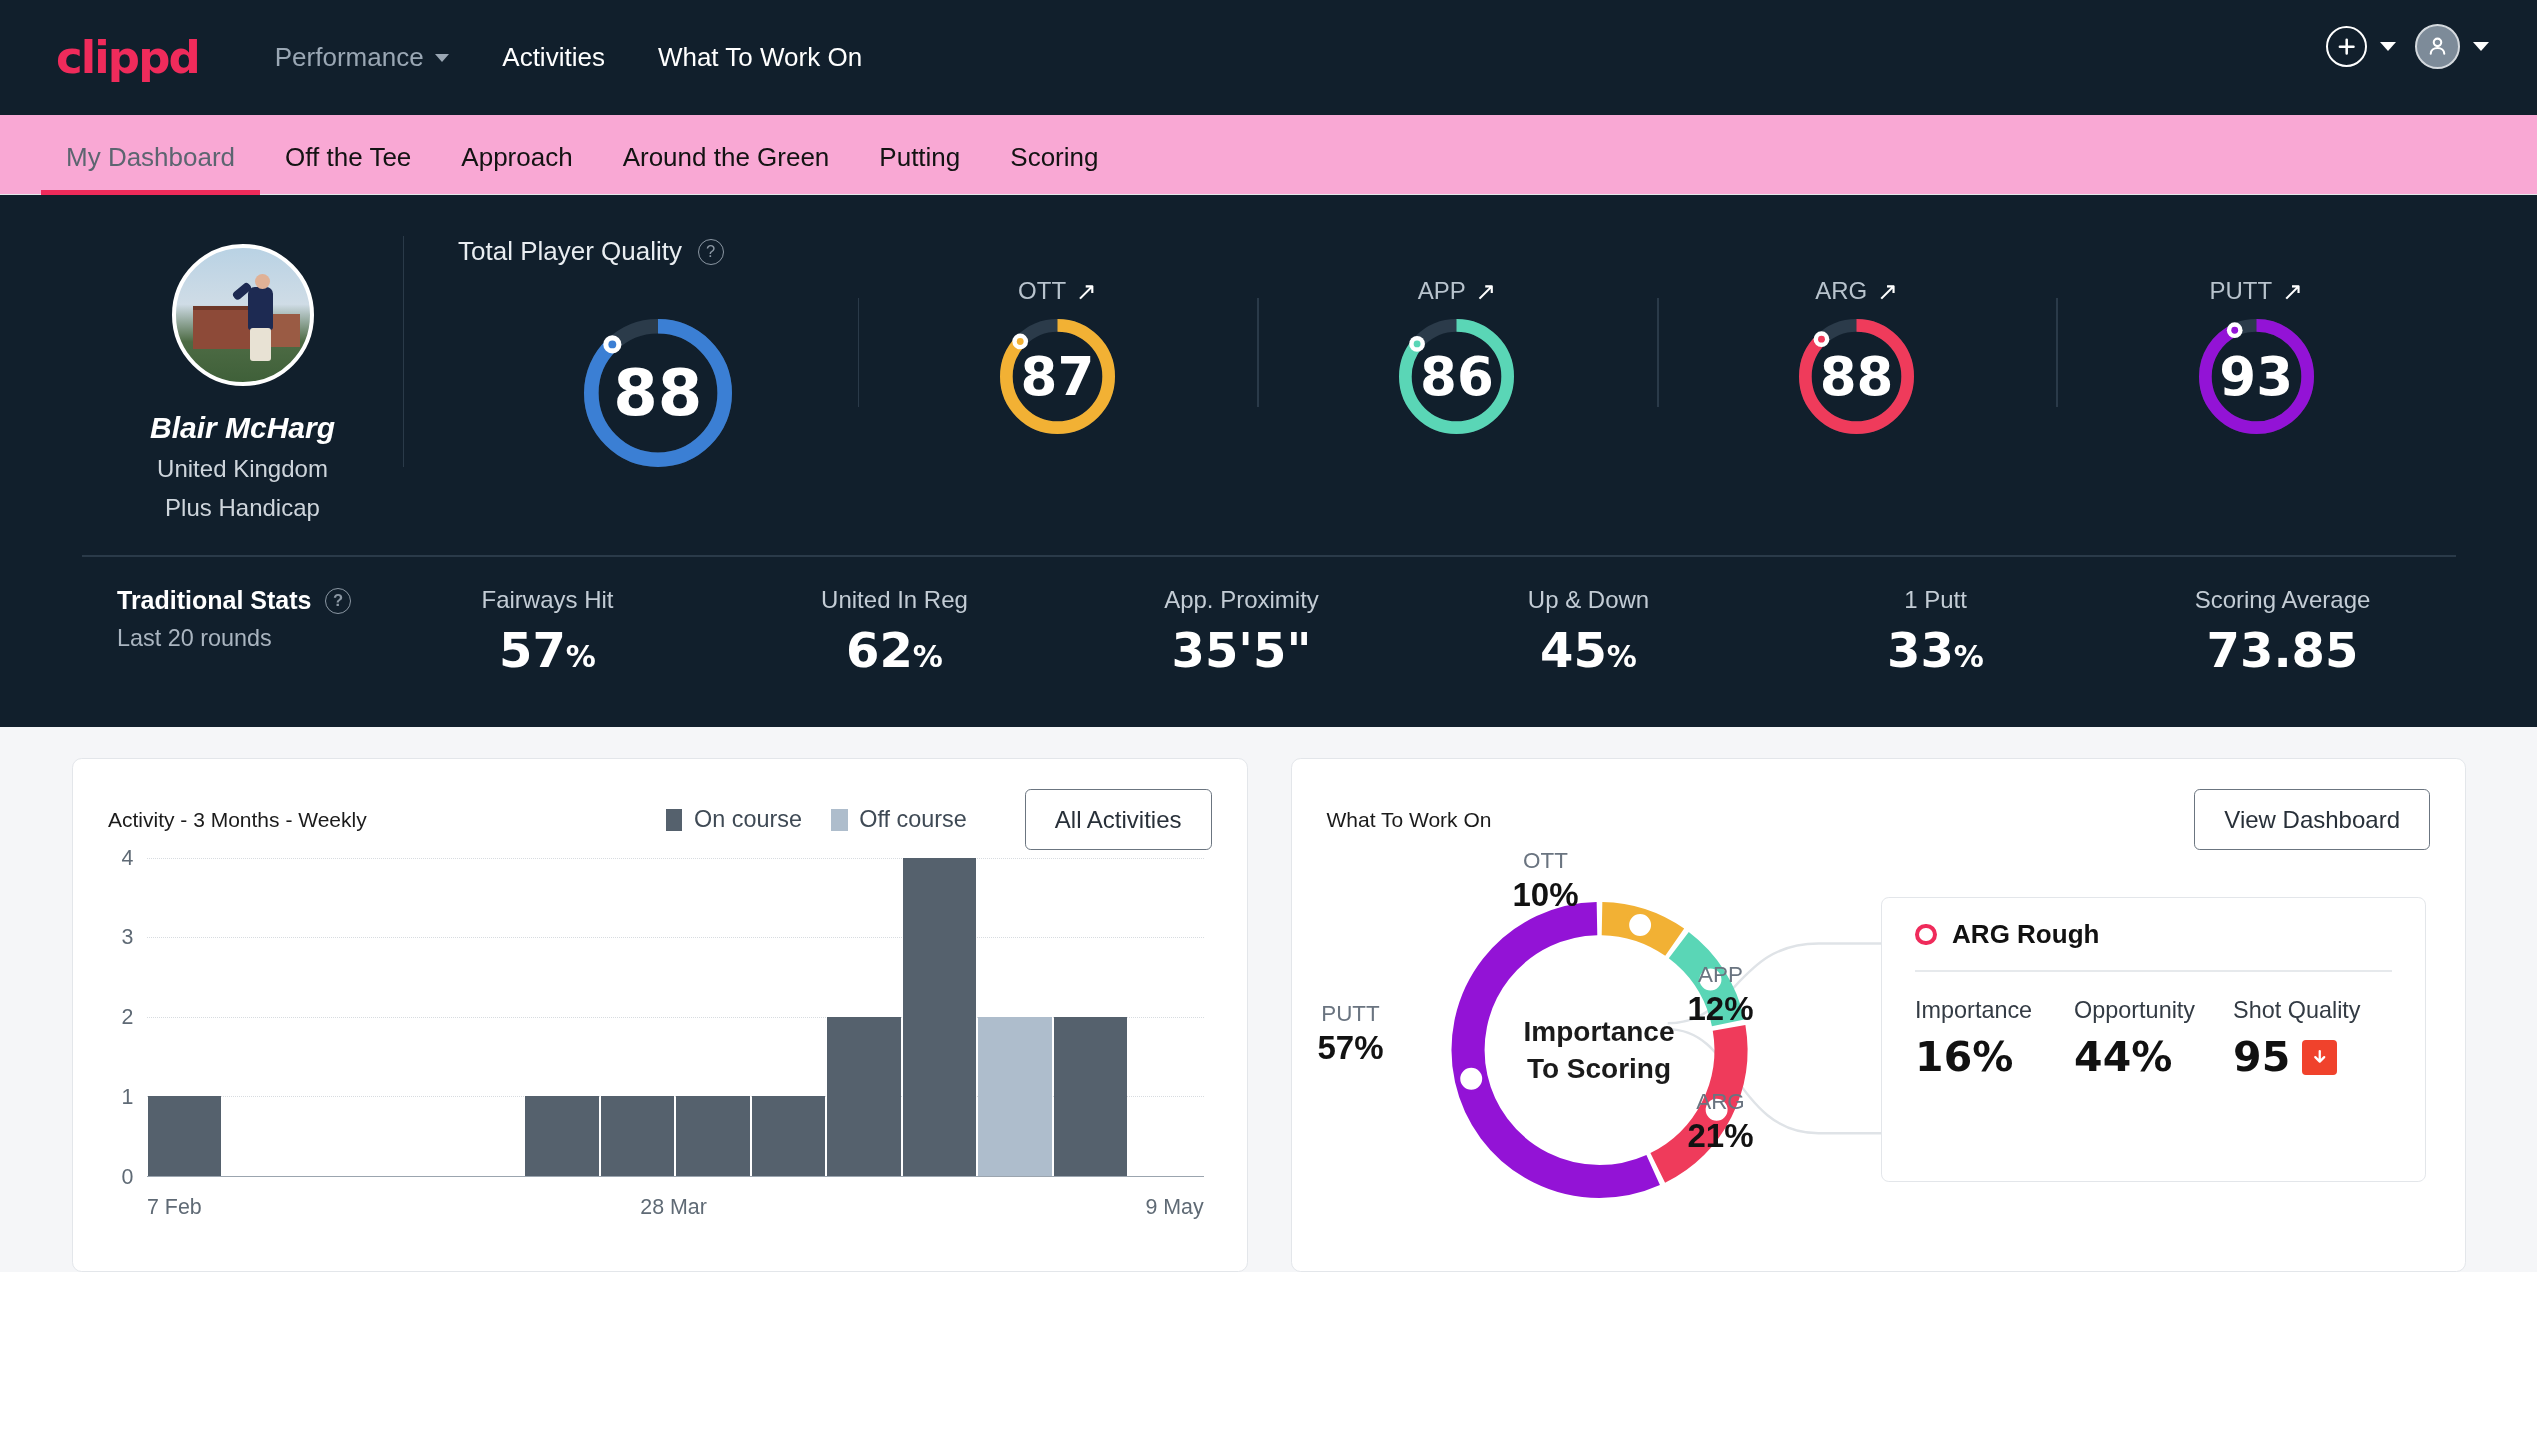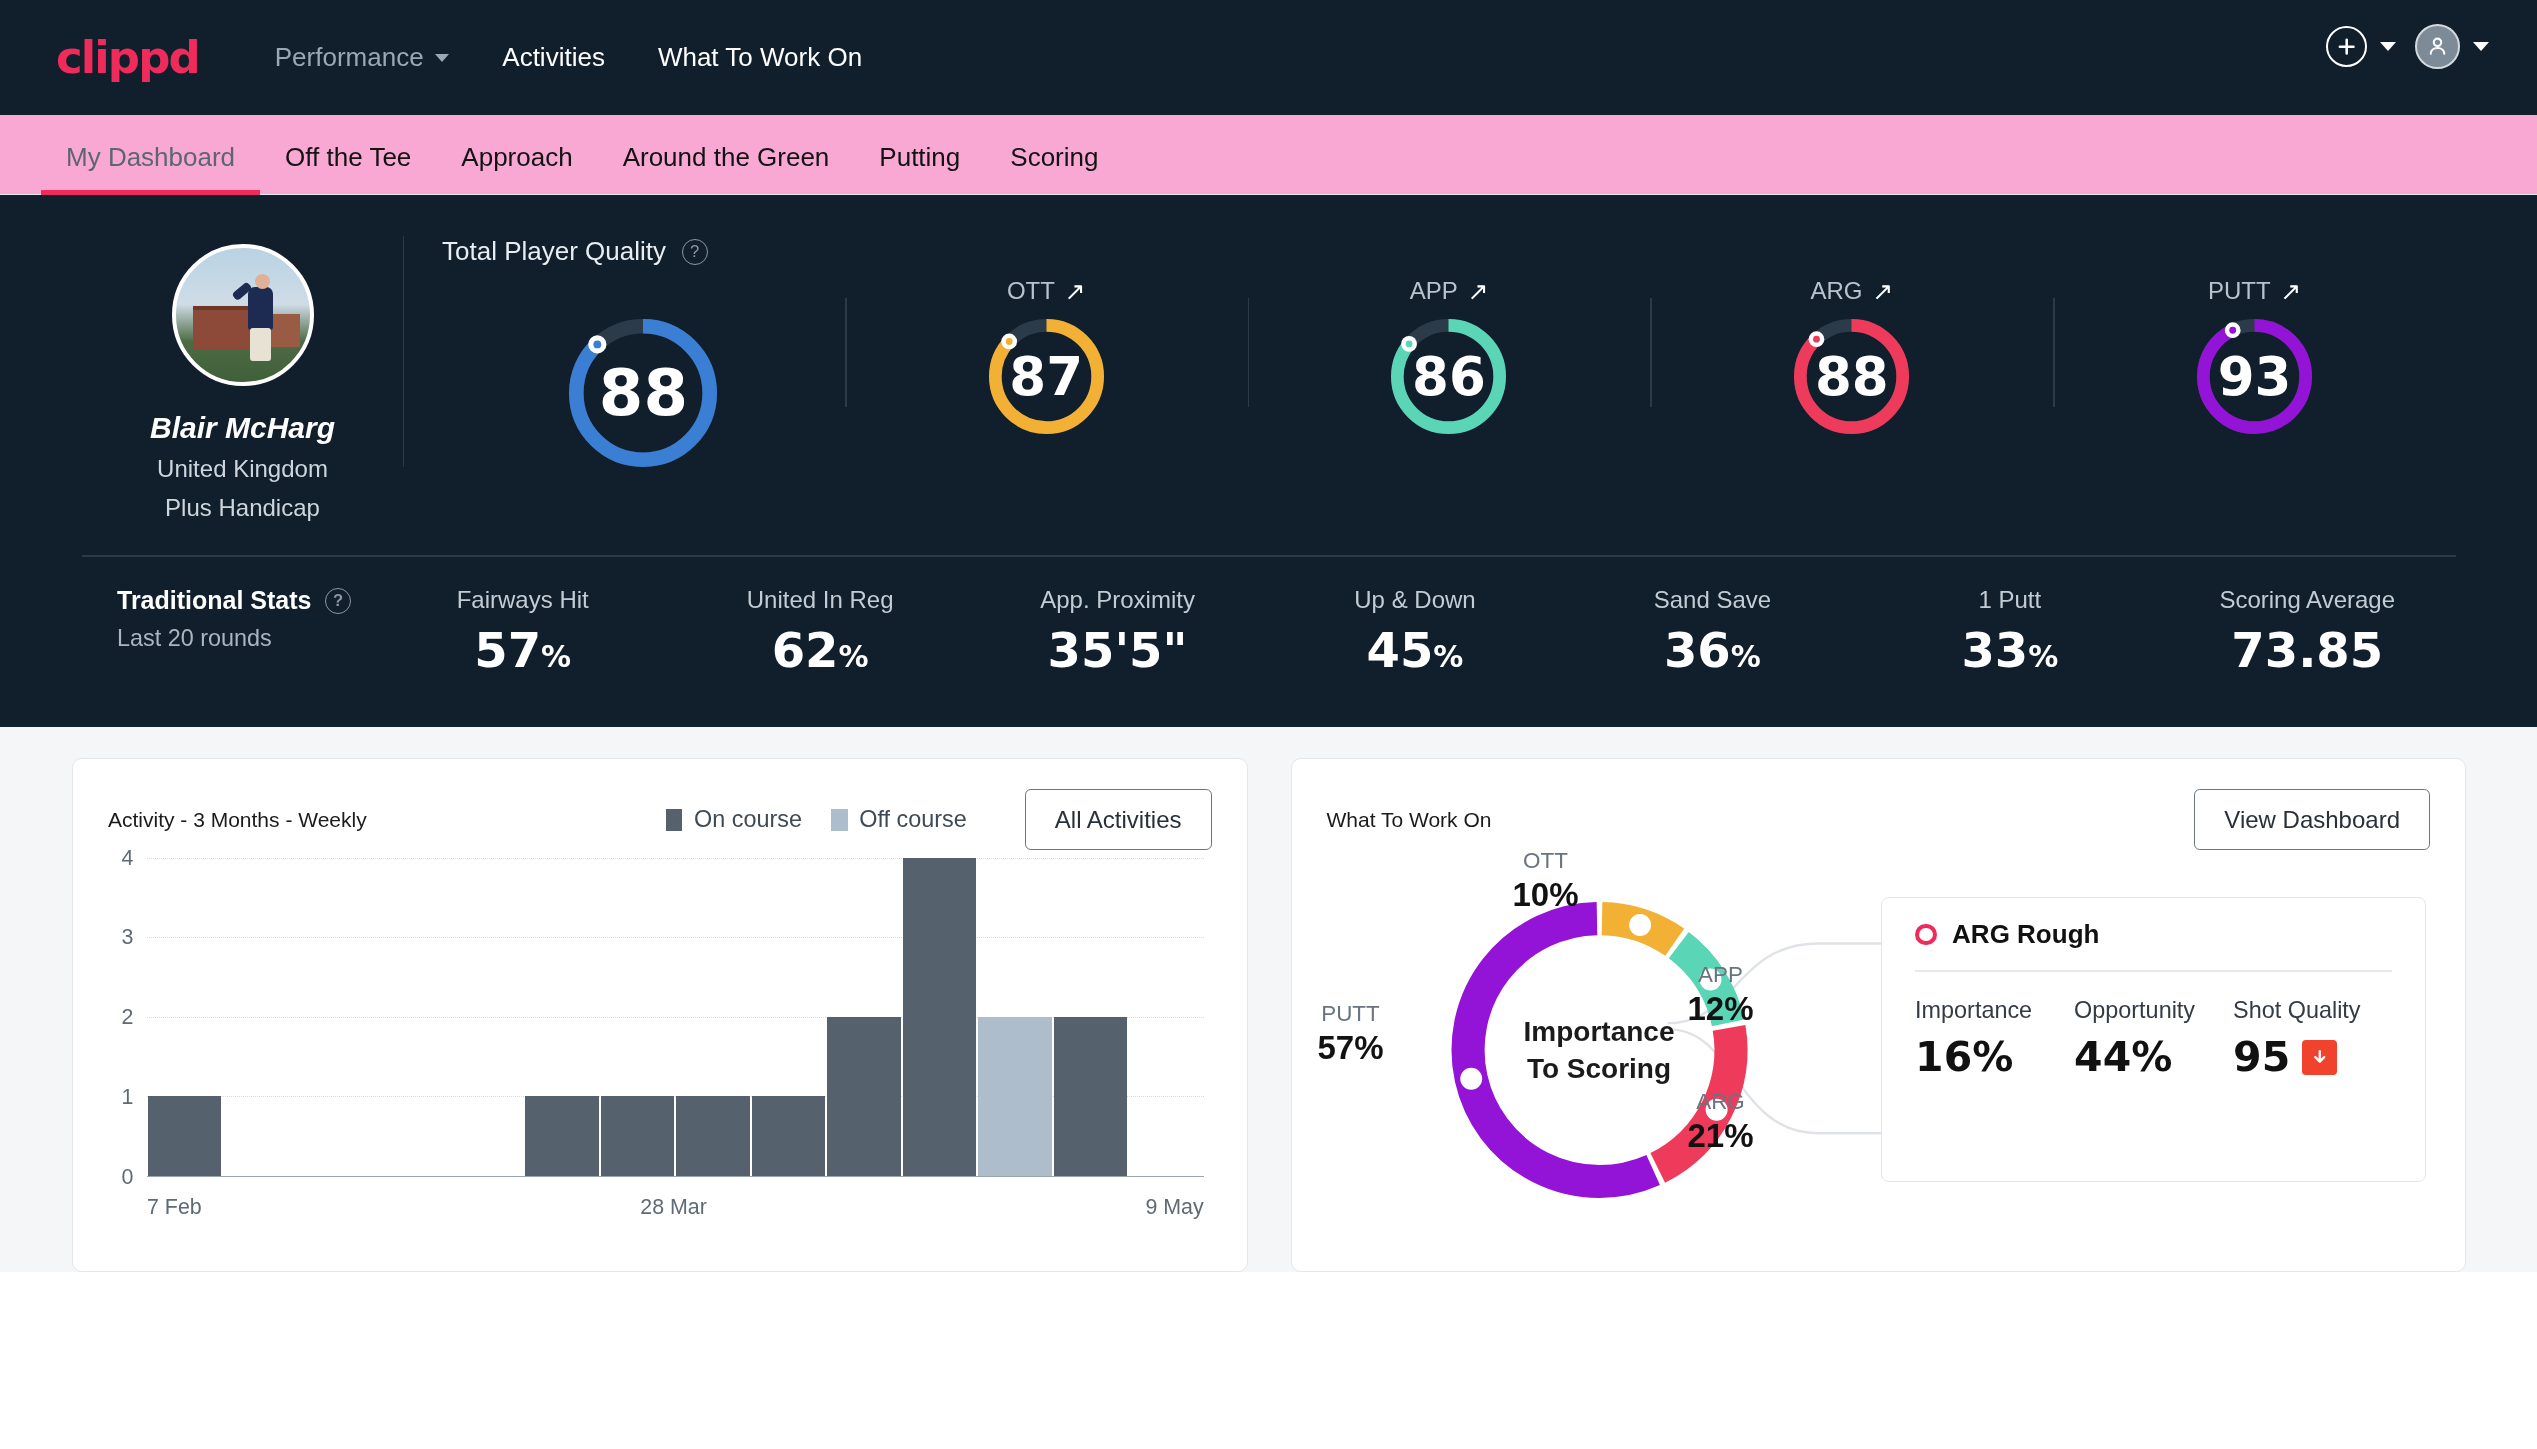--- a/index.html
+++ b/index.html
@@ -143,21 +143,21 @@
     margin-top: 25px;
     font-size: 30px; font-weight: bold; color: #ffffff; font-style: italic;
   }
   .player-meta {
     margin-top: 10.7px; font-size: 24px; color: #ced5dc;
   }
 
   .quality {
     flex: 1;
     border-left: 1.9px solid #2a3a49;
-    padding-left: 38px;
+    padding-left: 54px;
   }
   .quality-title {
     display: flex; align-items: center; gap: 15.6px;
     font-size: 26px; color: #e9edf1;
     margin-bottom: 7.8px;
   }
   .help-badge {
     width: 26px; height: 26px; border-radius: 50%;
     border: 1.9px solid #8b97a3; color: #8b97a3;
     font-size: 16.6px; display: flex; align-items: center; justify-content: center;
@@ -463,24 +463,20 @@
           <div class="stat-name">United In Reg</div>
           <div class="stat-val">62<span class="pct">%</span></div>
         </div>
         <div class="stat">
           <div class="stat-name">App. Proximity</div>
           <div class="stat-val">35'5"</div>
         </div>
         <div class="stat">
           <div class="stat-name">Up &amp; Down</div>
           <div class="stat-val">45<span class="pct">%</span></div>
-        </div>
-        <div class="stat">
-          <div class="stat-name">Sand Save</div>
-          <div class="stat-val">36<span class="pct">%</span></div>
         </div>
         <div class="stat">
           <div class="stat-name">1 Putt</div>
           <div class="stat-val">33<span class="pct">%</span></div>
         </div>
         <div class="stat">
           <div class="stat-name">Scoring Average</div>
           <div class="stat-val">73.85</div>
         </div>
       </div>

